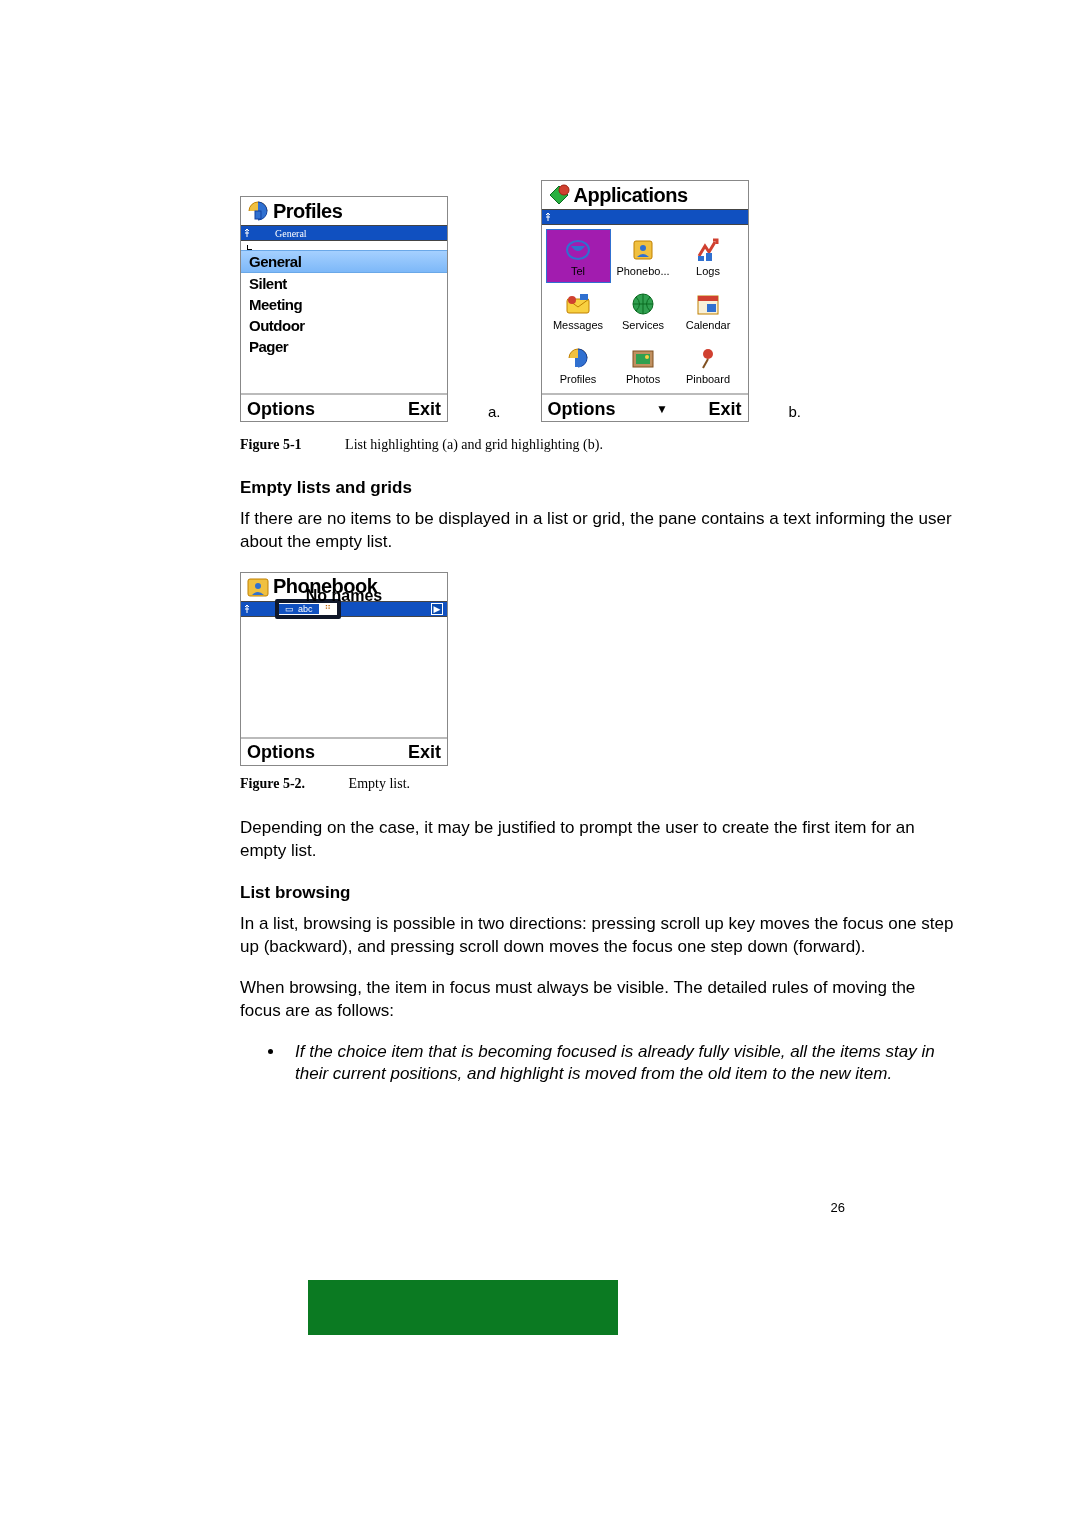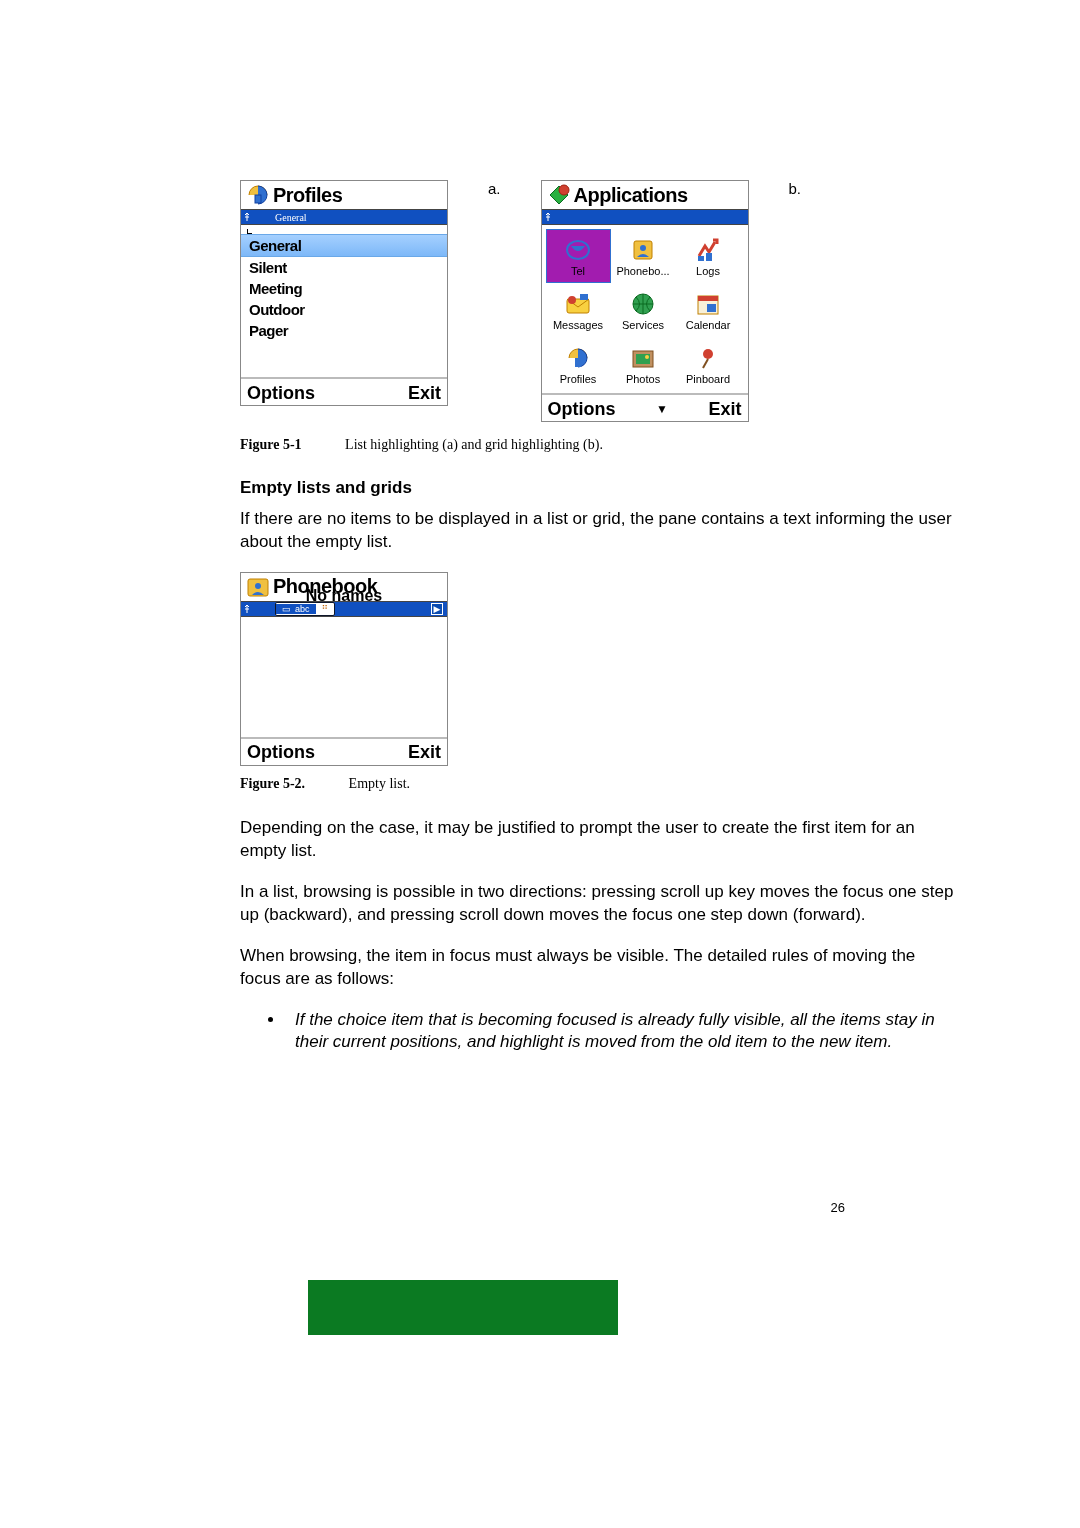--- a/index.html
+++ b/index.html
@@ -10,21 +10,21 @@
     color: #000;
     width: 1080px;
     height: 1528px;
     position: relative;
   }
   .page-content {
     padding: 180px 120px 0 240px;
   }
   .figrow {
     display: flex;
-    align-items: flex-start;
+    align-items: flex-end;
     gap: 40px;
     margin-bottom: 15px;
   }
   .phone {
     width: 206px;
     border: 1px solid #888;
     background: #fff;
     font-family: "Arial Black", Arial, sans-serif;
   }
   .phone-title {
@@ -52,21 +52,21 @@
     border-bottom: 1px solid #444;
   }
   .status-signal {
     display: inline-block;
     width: 10px;
     height: 10px;
   }
   .tab-wrap {
     display: inline-flex;
     background: #fff;
-    border: 1px solid #0f172a;
+    border: 4px solid #0f172a;
     height: 12px;
     font-size: 9px;
     color: #1050c0;
     align-items: center;
     margin-left: 20px;
     border-radius: 2px;
   }
   .tab-inner {
     padding: 0 6px;
     font-family: Verdana, sans-serif;
@@ -423,20 +423,21 @@
     </div>
   </div>
 
   <p class="caption">
     <b>Figure 5-2.</b>
     <span>Empty list.</span>
   </p>
 
   <p class="body-text">Depending on the case, it may be justified to prompt the user to create the first item for an empty list.</p>
 
+  <div class="heading">List browsing</div>
   <p class="body-text">In a list, browsing is possible in two directions:  pressing scroll up key moves the focus one step up (backward), and pressing scroll down moves the focus one step down (forward).</p>
   <p class="body-text">When browsing, the item in focus must always be visible. The detailed rules of moving the focus are as follows:</p>
   <ul class="body-list">
     <li>If the choice item that is becoming focused is already fully visible, all the items stay in their current positions, and highlight is moved from the old item to the new item.</li>
   </ul>
 
 </div>
 
 <div class="page-num">26</div>
 <div class="footer-bar"></div>

